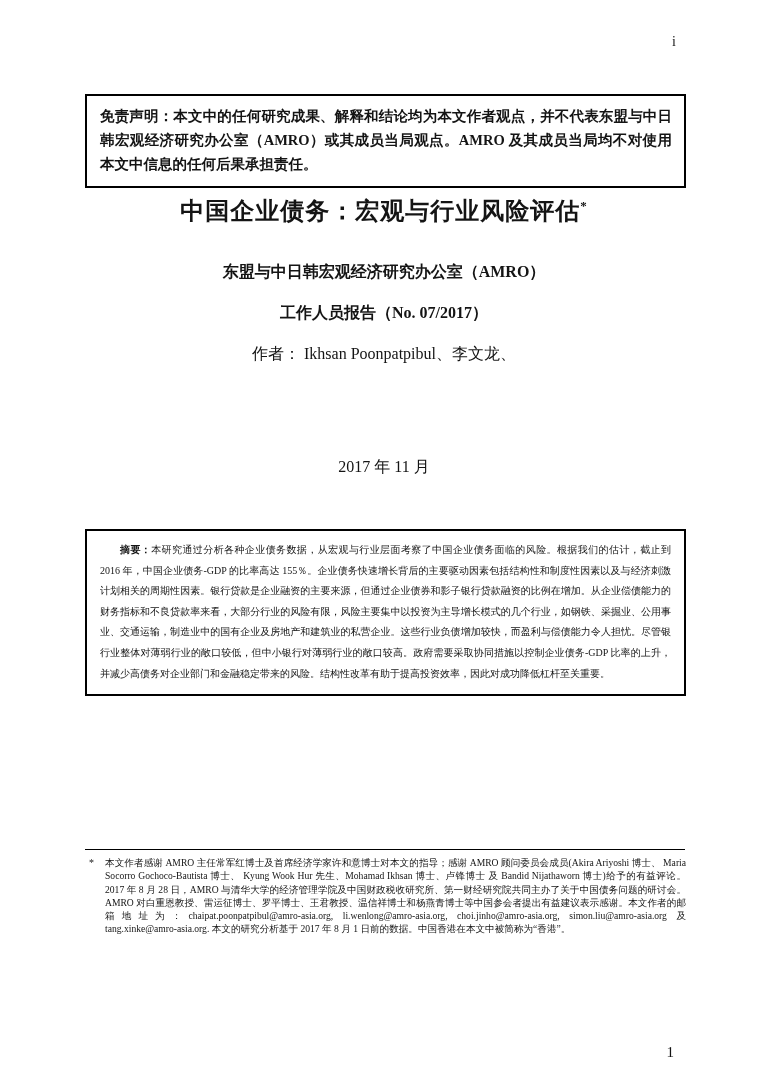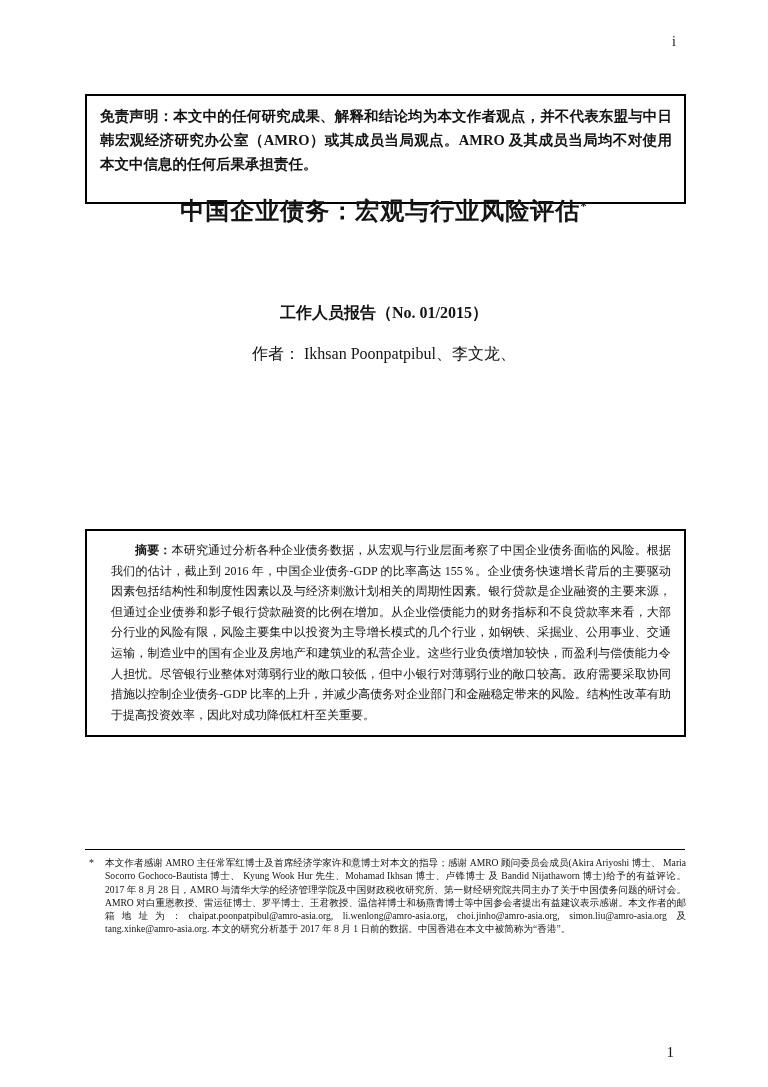--- a/index.html
+++ b/index.html
@@ -18,21 +18,21 @@
     right: 92px;
     font-size: 14px;
   }
   .disclaimer-box {
     position: absolute;
     left: 85px;
     top: 94px;
     width: 601px;
     box-sizing: border-box;
     border: 2px solid #000;
-    padding: 8px 12px 26px 13px;
+    padding: 8px 12px 10px 13px;
     font-size: 14.5px;
     font-weight: bold;
     line-height: 24px;
     text-align: justify;
   }
   .title {
     position: absolute;
     left: 0;
     top: 195px;
     width: 100%;
@@ -59,22 +59,22 @@
   .authors2 { top: 375px; }
   .approval { top: 426px; }
   .pubdate  { top: 457px; }
   .abstract-box {
     position: absolute;
     left: 85px;
     top: 529px;
     width: 601px;
     box-sizing: border-box;
     border: 2px solid #000;
-    padding: 9px 13px 10px 24px;
-    font-size: 12px;
+    padding: 9px 13px 10px 13px;
+    font-size: 10px;
     line-height: 20.6px;
     text-align: justify;
   }
   .abstract-box p { margin: 0; text-indent: 2em; }
   .footnote-sep {
     position: absolute;
     left: 85px;
     top: 849px;
     width: 600px;
     margin: 0;
@@ -111,27 +111,29 @@
 <div class="page">
 
   <div class="pagenum-top">i</div>
 
   <div class="disclaimer-box">
     <span>免责声明：本文中的任何研究成果、解释和结论均为本文作者观点，并不代表东盟与中日韩宏观经济研究办公室（AMRO）或其成员当局观点。AMRO 及其成员当局均不对使用本文中信息的任何后果承担责任。</span>
   </div>
 
   <h1 class="title"><span>中国企业债务：宏观与行业风险评估</span><sup>*</sup></h1>
 
+  <p class="cline org bold">东盟与中日韩宏观经济研究办公室（AMRO）</p>
 
-  <p class="cline report bold">工作人员报告（No. 01/2015）</p>
+  <p class="cline report bold">工作人员报告（No. 07/2017）</p>
 
   <p class="cline authors1">作者： Ikhsan Poonpatpibul、李文龙、</p>
 
 
 
+  <p class="cline pubdate">2017 年 11 月</p>
 
   <div class="abstract-box">
     <p><b>摘要：</b><span>本研究通过分析各种企业债务数据，从宏观与行业层面考察了中国企业债务面临的风险。根据我们的估计，截止到 2016 年，中国企业债务-GDP 的比率高达 155％。企业债务快速增长背后的主要驱动因素包括结构性和制度性因素以及与经济刺激计划相关的周期性因素。银行贷款是企业融资的主要来源，但通过企业债券和影子银行贷款融资的比例在增加。从企业偿债能力的财务指标和不良贷款率来看，大部分行业的风险有限，风险主要集中以投资为主导增长模式的几个行业，如钢铁、采掘业、公用事业、交通运输，制造业中的国有企业及房地产和建筑业的私营企业。这些行业负债增加较快，而盈利与偿债能力令人担忧。尽管银行业整体对薄弱行业的敞口较低，但中小银行对薄弱行业的敞口较高。政府需要采取协同措施以控制企业债务-GDP 比率的上升，并减少高债务对企业部门和金融稳定带来的风险。结构性改革有助于提高投资效率，因此对成功降低杠杆至关重要。</span></p>
   </div>
 
   <hr class="footnote-sep">
 
   <div class="footnote">
     <span class="marker">*</span>
     <span>本文作者感谢 AMRO 主任常军红博士及首席经济学家许和意博士对本文的指导；感谢 AMRO 顾问委员会成员(Akira Ariyoshi 博士、 Maria Socorro Gochoco-Bautista 博士、 Kyung Wook Hur 先生、Mohamad Ikhsan 博士、卢锋博士 及 Bandid Nijathaworn 博士)给予的有益评论。2017 年 8 月 28 日，AMRO 与清华大学的经济管理学院及中国财政税收研究所、第一财经研究院共同主办了关于中国债务问题的研讨会。 AMRO 对白重恩教授、雷运征博士、罗平博士、王君教授、温信祥博士和杨燕青博士等中国参会者提出有益建议表示感谢。本文作者的邮箱地址为：chaipat.poonpatpibul@amro-asia.org,  li.wenlong@amro-asia.org,  choi.jinho@amro-asia.org,  simon.liu@amro-asia.org  及 tang.xinke@amro-asia.org. 本文的研究分析基于 2017 年 8 月 1 日前的数据。中国香港在本文中被简称为“香港”。</span>

